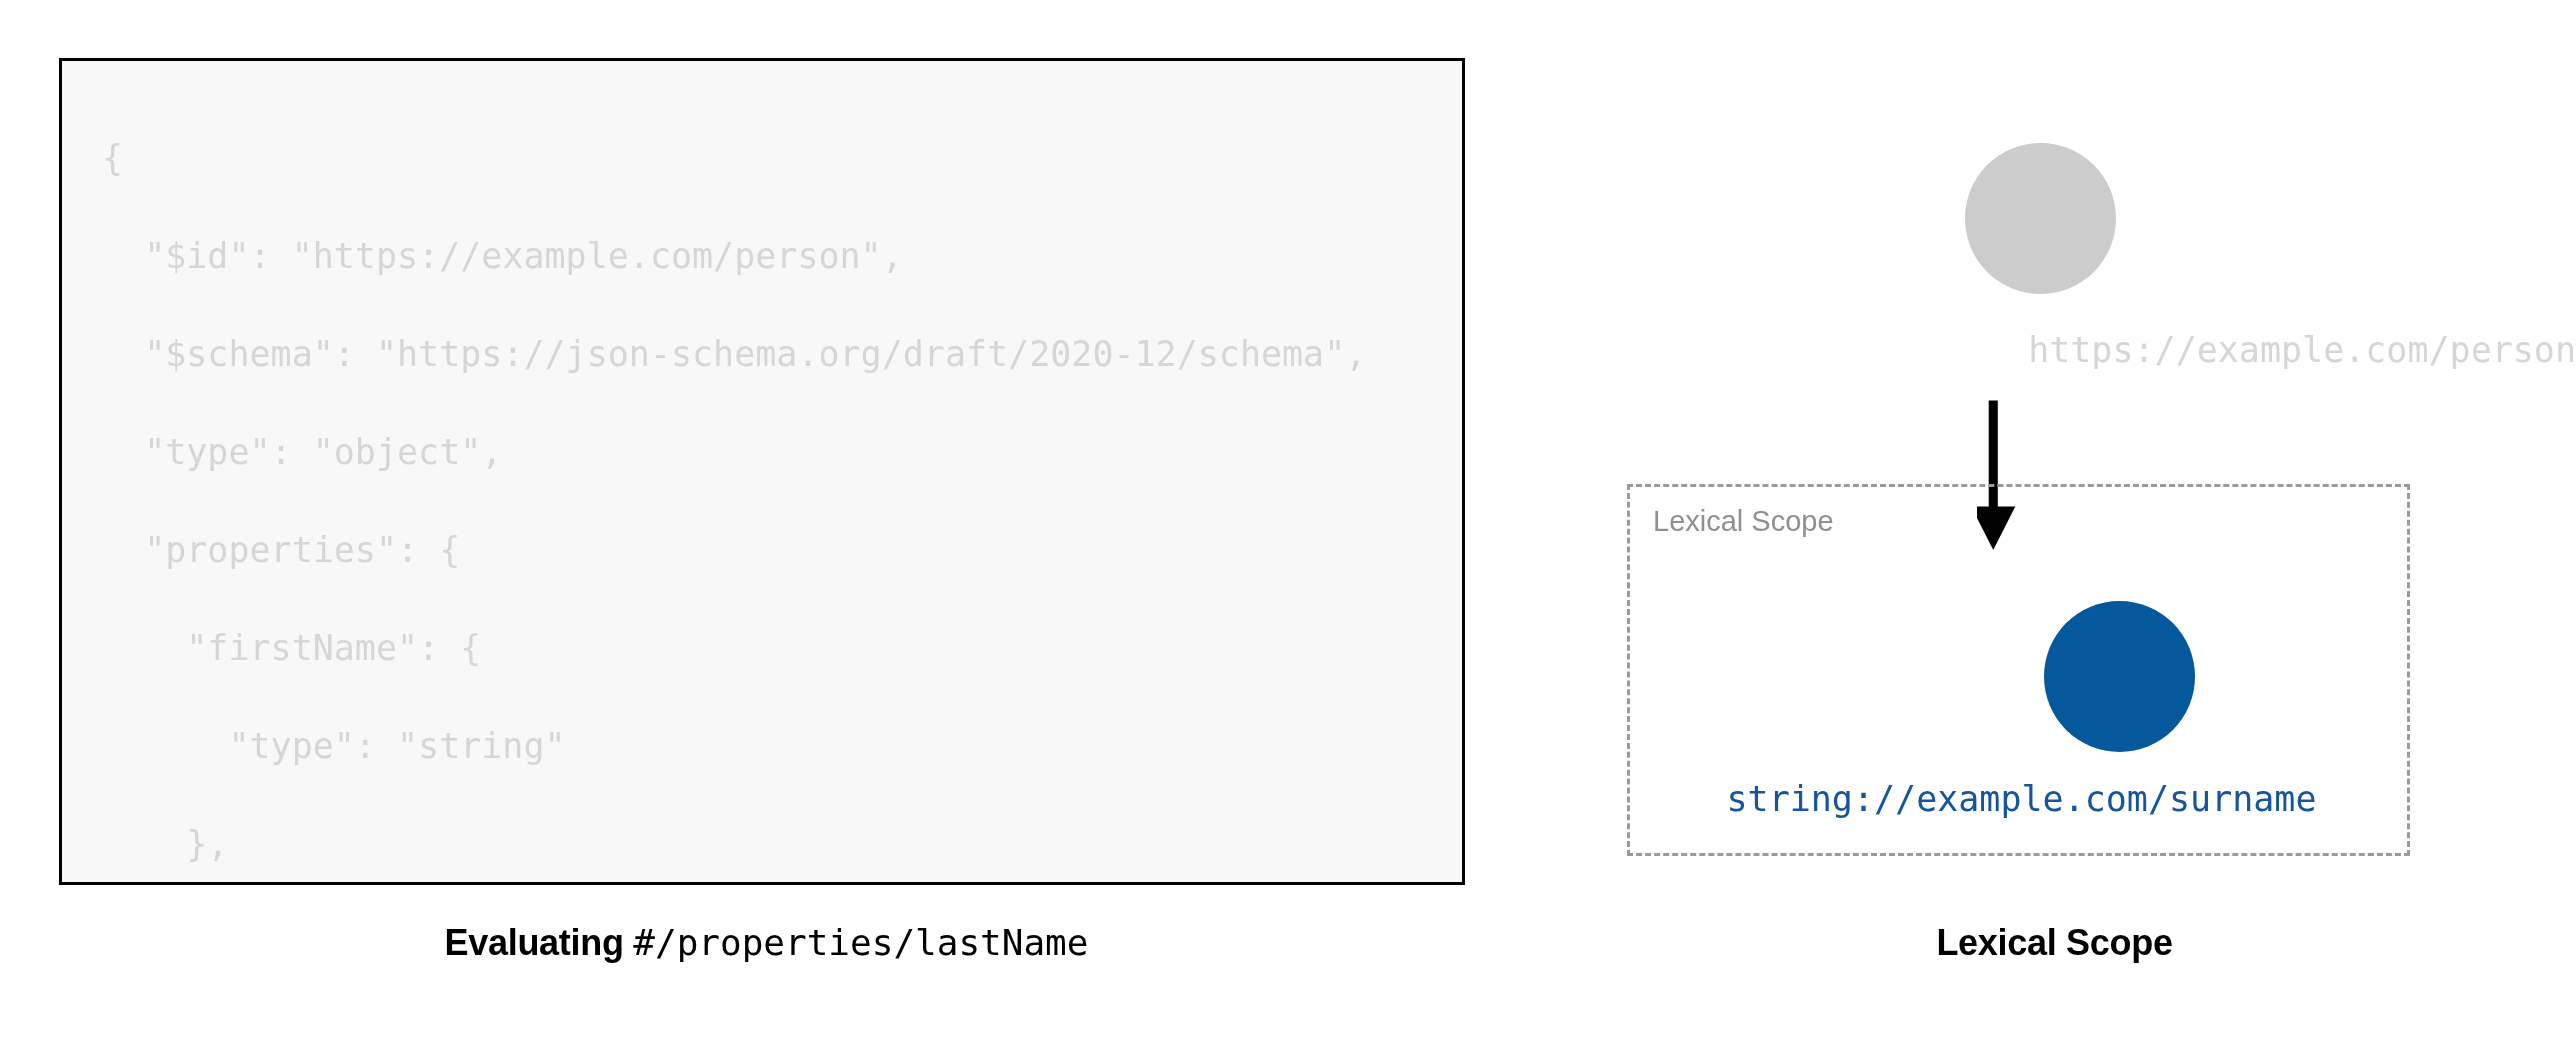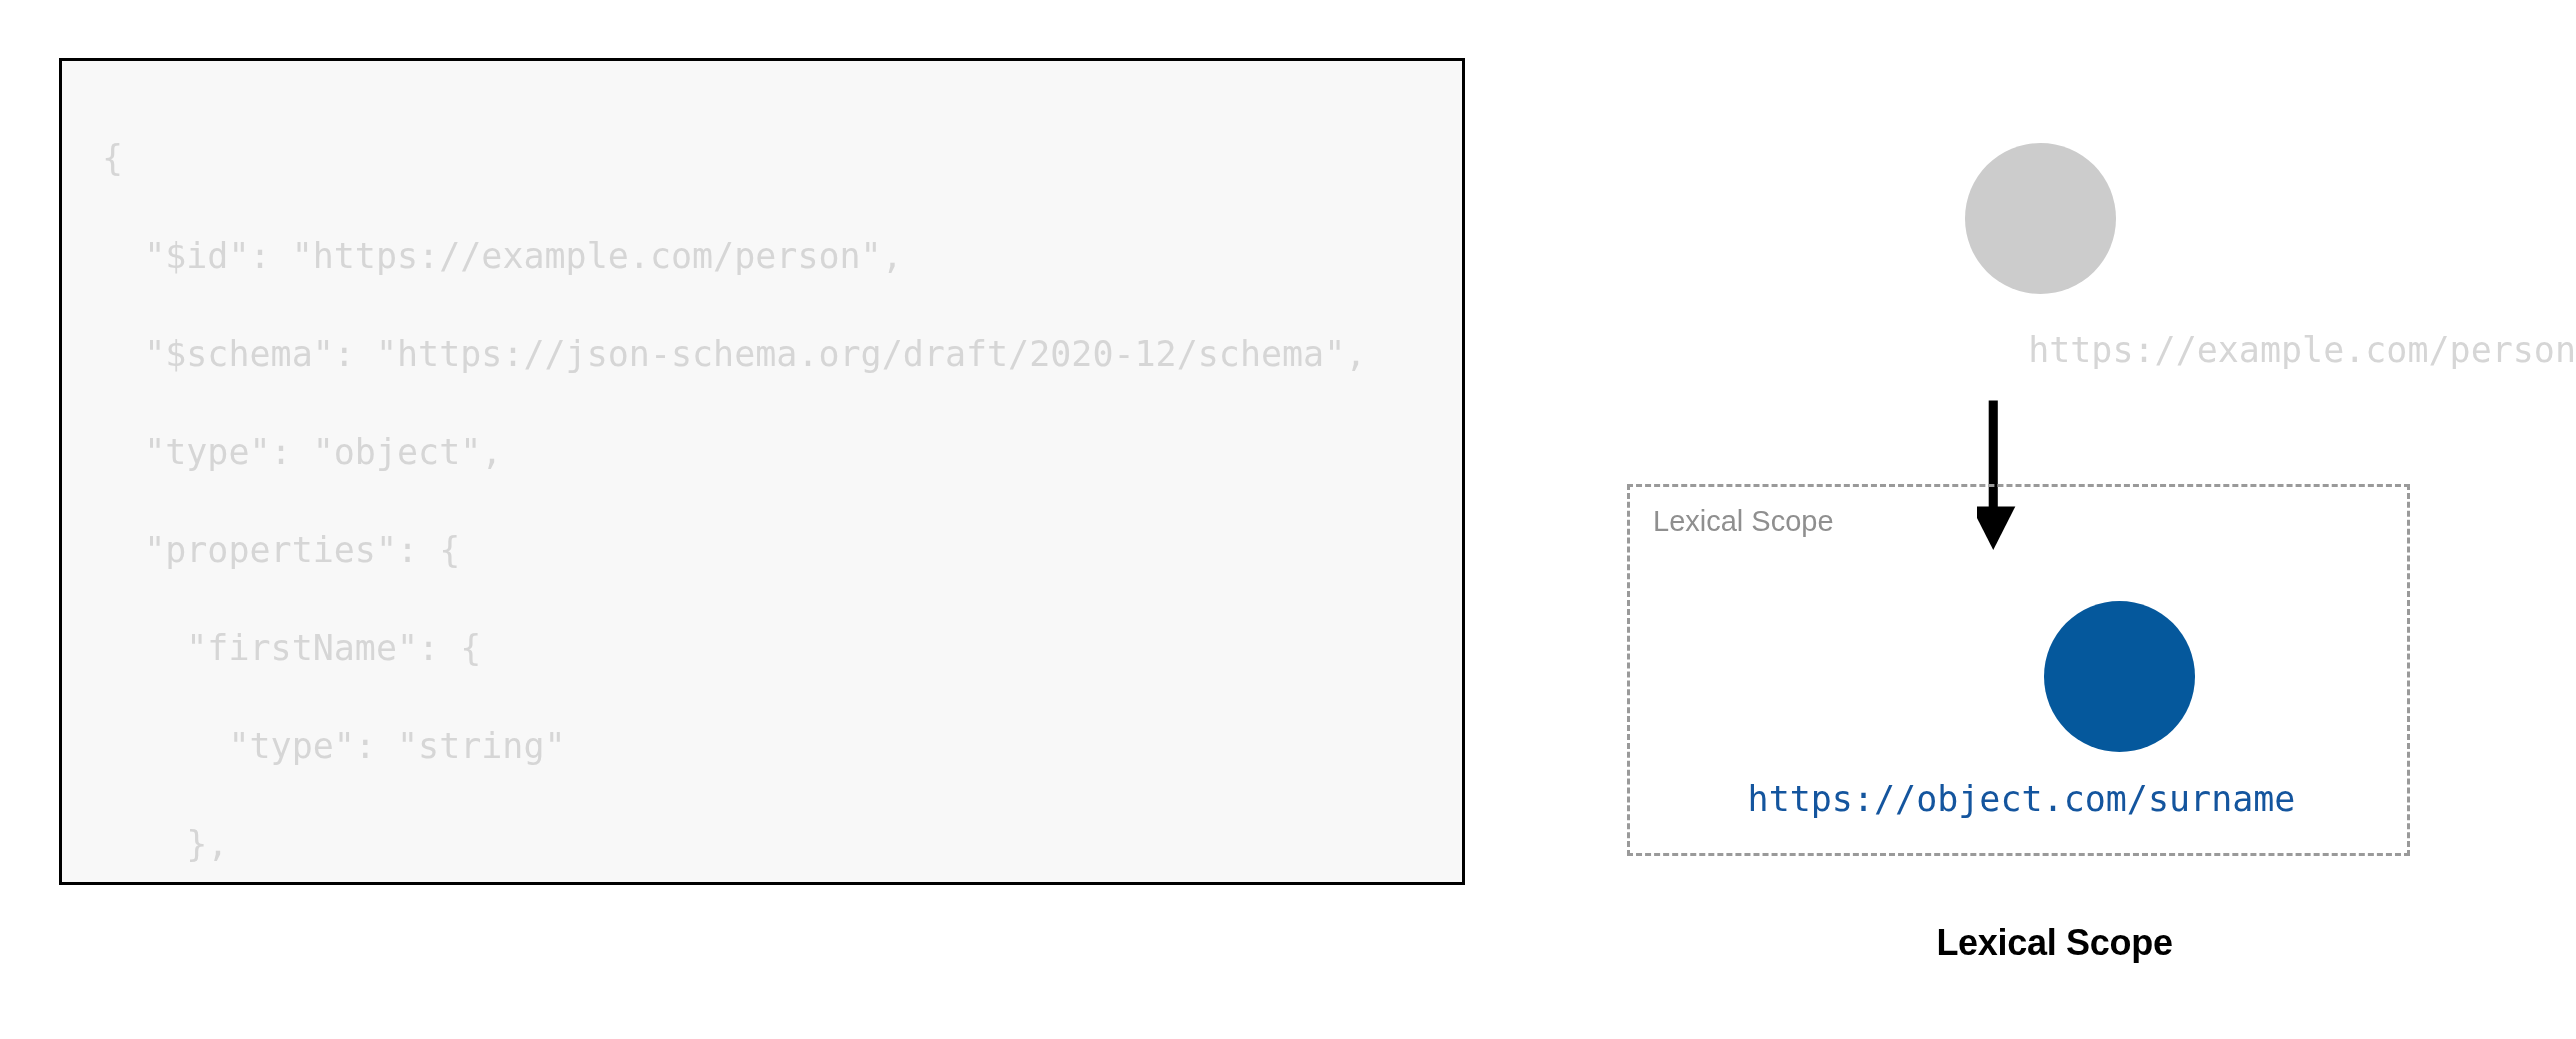--- a/index.html
+++ b/index.html
@@ -183,39 +183,42 @@
 <span class="code-line">      <span class="dim">"type": "string"</span></span>
 <span class="code-line">    <span class="dim">},</span></span>
 
 
 
 
 
 </pre>
   </div>
 
+  <div id="left-caption">
+    <span class="cap-strong">Evaluating </span><span class="cap-mono">#/properties/lastName</span>
+  </div>
 
 </div>
 
 <div id="right-panel">
 
   <div id="outer-node" style="background: rgb(204, 204, 204);"></div>
 
   <div id="outer-label" style="color: rgb(214, 214, 214); text-align: right;">https://example.com/person</div>
 
   <svg id="arrow-svg" viewBox="0 0 140 235" xmlns="http://www.w3.org/2000/svg">
     <line x1="25" y1="2" x2="25" y2="180" stroke="#000000" stroke-width="14"></line>
     <polygon points="25,232 -9,165 59,165" fill="#000000"></polygon>
   </svg>
 
   <div id="lexical-scope-box" style="border-color: rgb(154, 154, 154);">
 
     <div id="lexical-scope-label" style="color: rgb(143, 143, 143);">Lexical Scope</div>
 
     <div id="inner-node" style="background: rgb(5, 88, 156);"></div>
 
-    <div id="inner-label" style="color: rgb(20, 85, 158);">https://object.com/surname</div>
+    <div id="inner-label" style="color: rgb(20, 85, 158);">string://example.com/surname</div>
   </div>
 
   <div id="right-caption">Lexical Scope</div>
 
 </div>
 
 
 </body></html>

